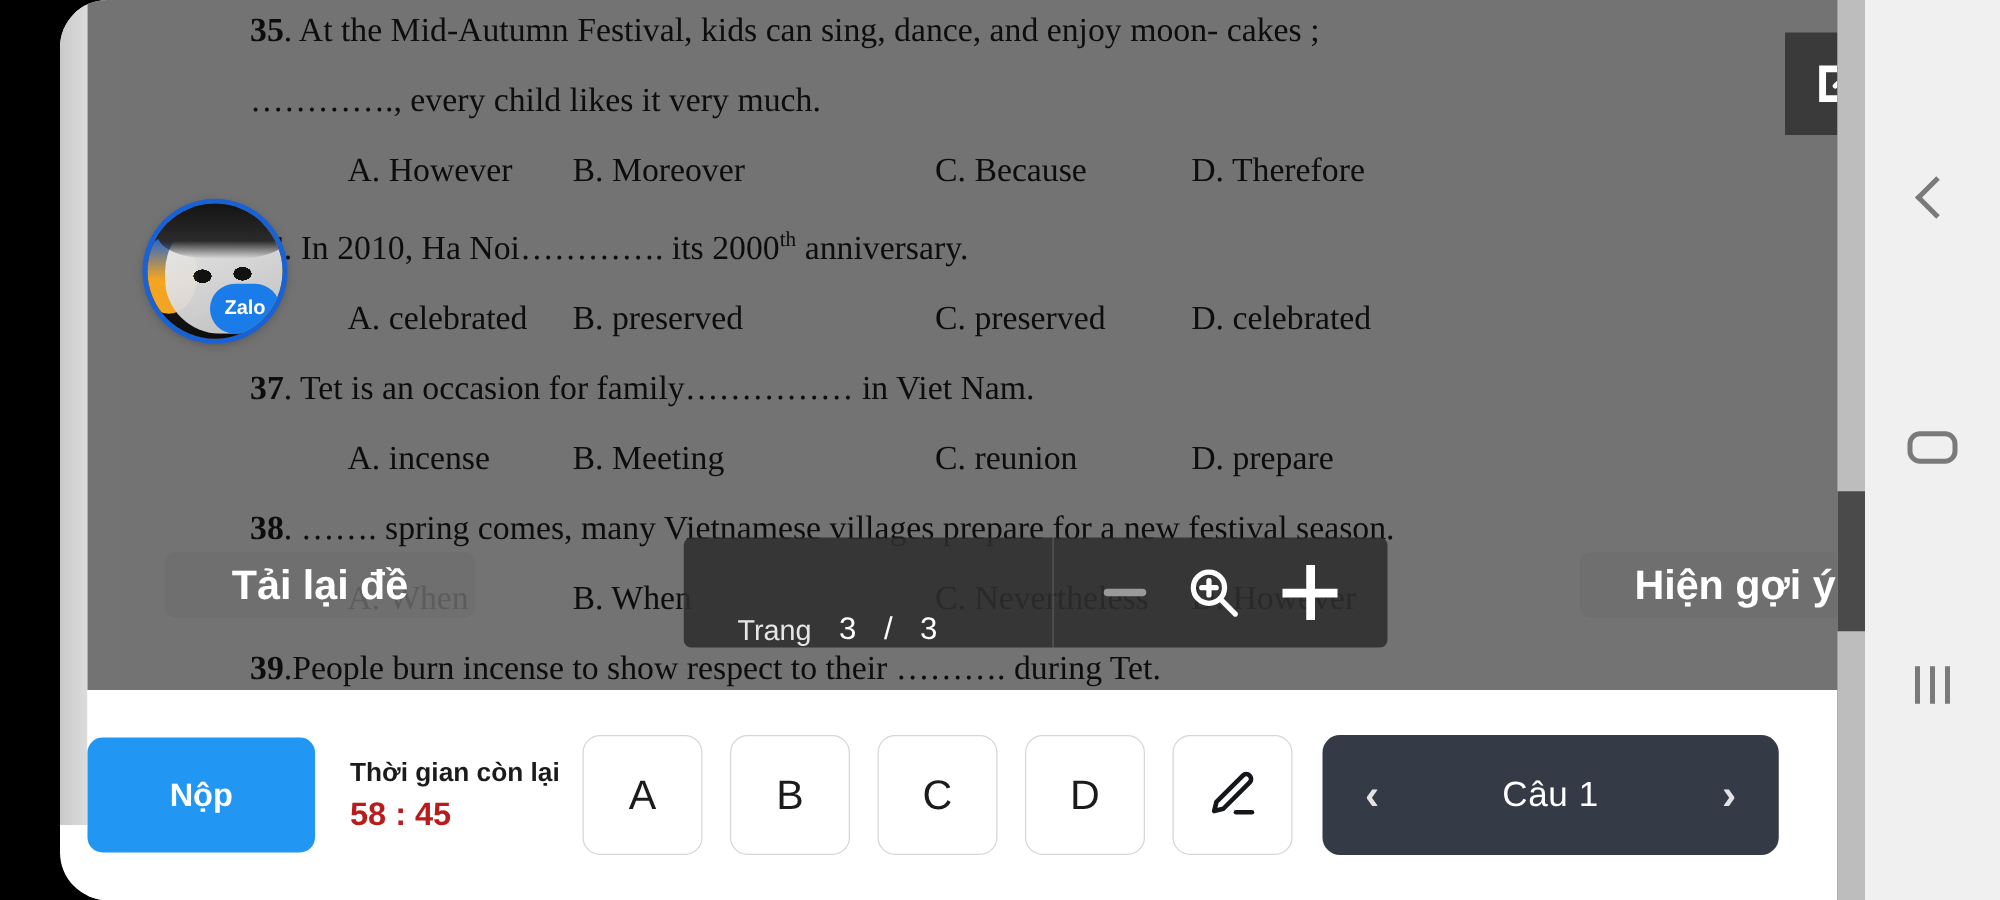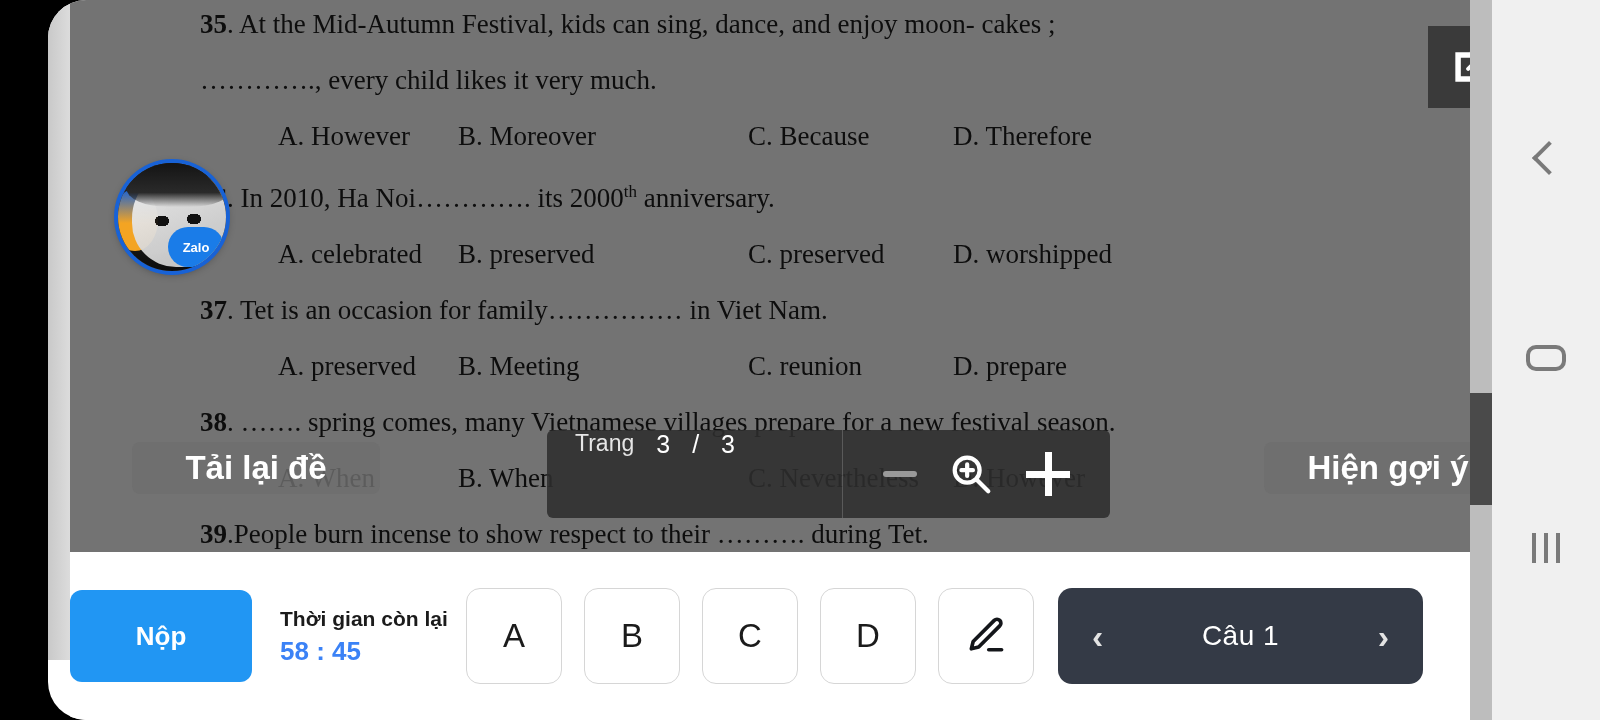--- a/index.html
+++ b/index.html
@@ -126,37 +126,37 @@
   }
   .zalo .hair {
     position:absolute; left:8px; top:-4px; width:106px; height:48px;
     background:linear-gradient(180deg,#111 0%, #2a2a2a 70%, transparent 100%);
     border-radius:0 0 40% 40%;
   }
   .zalo-badge {
     position:absolute; right:2px; bottom:4px;
     width:56px; height:40px; border-radius:20px;
     background:#1a7ce8;
-    color:#fff; font-size:13px; font-weight:bold;
+    color:#fff; font-size:16px; font-weight:bold;
     display:flex; align-items:center; justify-content:center;
     font-family:"Liberation Sans", sans-serif;
   }
 
   
   .pager-overlay {
     position:absolute; left:477px; top:430px; width:563px; height:88px;
     background:rgba(45,45,45,.88);
     border-radius:6px;
     display:flex; align-items:center;
     color:#fff;
   }
   .pager-left {
     flex:0 0 296px; height:100%;
-    display:flex; align-items:flex-start; gap:22px;
-    padding-left:28px;
+    display:flex; align-items:flex-end; gap:22px;
+    padding-left:43px;
     border-right:1px solid rgba(255,255,255,.18);
   }
   .pager-label { font-size:23px; color:#e6e6e6; }
   .pager-count { font-size:25px; color:#fff; }
   .pager-right {
     flex:1; height:100%;
     display:flex; align-items:center; justify-content:space-around;
     padding:0 24px;
   }
   .zoom-out-dash { width:34px; height:6px; background:#9a9a9a; border-radius:3px; }
@@ -175,21 +175,21 @@
     display:flex; align-items:center;
   }
   .submit-btn {
     width:182px; height:92px; border-radius:12px;
     background:#2196f3; color:#fff; border:none;
     font-size:26px; font-weight:bold;
     display:flex; align-items:center; justify-content:center;
   }
   .timer-box { margin-left:28px; width:178px; }
   .timer-label { font-size:21px; font-weight:bold; color:#1b1b1b; line-height:30px; }
-  .timer-value { font-size:26px; font-weight:bold; color:#3b82f6; line-height:34px; }
+  .timer-value { font-size:26px; font-weight:bold; color:#b91c1c; line-height:34px; }
   .choices { display:flex; gap:22px; margin-left:8px; }
   .choice-btn {
     width:96px; height:96px; border-radius:14px;
     border:1.6px solid #d6d6d6; background:#fff;
     font-size:33px; color:#1b1b1b;
     display:flex; align-items:center; justify-content:center;
   }
   .choice-btn.icon svg { width:44px; height:44px; }
   .pager-nav {
     margin-left:24px; width:365px; height:96px; border-radius:14px;
@@ -218,26 +218,26 @@
           <span class="opt-w2">B. Moreover</span>
           <span class="opt-w3">C. Because</span>
           <span>D. Therefore</span>
         </div>
 
         <div class="q-line"><span class="q-num">36</span><span>. In 2010, Ha Noi…………. its 2000</span><span class="sup">th</span><span> anniversary.</span></div>
         <div class="q-line opts">
           <span class="opt-w1">A. celebrated</span>
           <span class="opt-w2">B. preserved</span>
           <span class="opt-w3">C. preserved</span>
-          <span>D. worshipped</span>
+          <span>D. celebrated</span>
         </div>
 
         <div class="q-line"><span class="q-num">37</span><span>. Tet is an occasion for family…………… in Viet Nam.</span></div>
         <div class="q-line opts">
-          <span class="opt-w1">A. preserved</span>
+          <span class="opt-w1">A. incense</span>
           <span class="opt-w2">B. Meeting</span>
           <span class="opt-w3">C. reunion</span>
           <span>D. prepare</span>
         </div>
 
         <div class="q-line"><span class="q-num">38</span><span>. ……. spring comes, many Vietnamese villages prepare for a new festival season.</span></div>
         <div class="q-line opts">
           <span class="opt-w1">A. When</span>
           <span class="opt-w2">B. When</span>
           <span class="opt-w3">C. Nevertheless</span>

